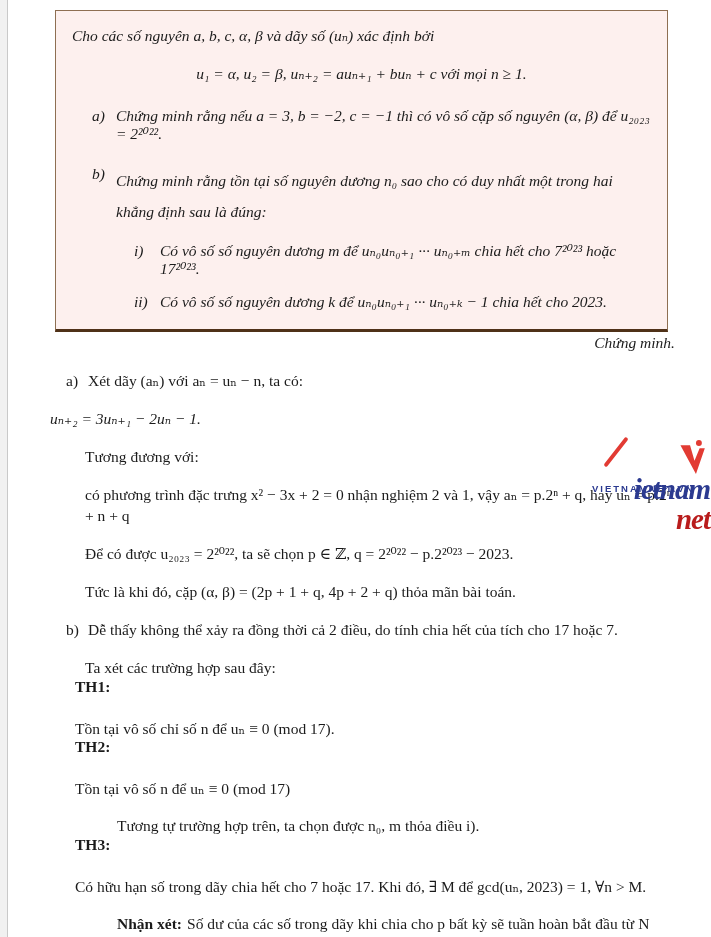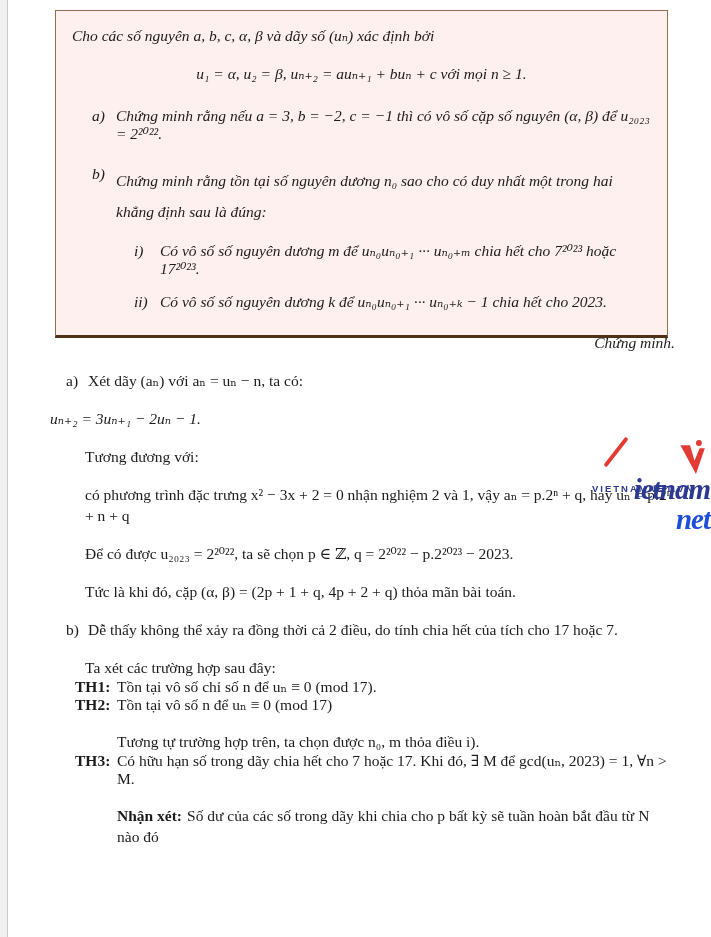--- a/index.html
+++ b/index.html
@@ -24,57 +24,57 @@
     background: #fdf0ee;
   }
   .pb-header {
     background: #8b5f38; color: #ffffff;
     font-weight: bold; font-size: 15.5px;
     padding: 3px 12px 4px 12px;
     height: 24px; line-height: 18px;
   }
   .pb-body {
     font-style: italic;
-    padding: 8px 16px 24px 16px;
+    padding: 8px 16px 18px 16px;
     border-radius: 25px;
   }
   .pb-intro { margin-top: 8px; }
   .pb-formula { text-align: center; margin-top: 20px; }
   .pb-item { display: flex; margin-top: 24px; padding-left: 20px; }
   .pb-item-label { flex: 0 0 24px; }
   .pb-item-b { margin-top: 22px; }
   .pb-item-b .pb-item-text { max-width: 552px; line-height: 31px; }
   .pb-sub { display: flex; margin-top: 15px; padding-left: 62px; }
   .pb-sub-label { flex: 0 0 26px; }
   
   .proof { position: absolute; left: 50px; top: 315px; width: 625px; }
   .proof-title { font-style: italic; margin-top: 0; text-align: right; }
   .proof p, .proof .flex-row { margin-top: 17px; line-height: 21px; }
   .flex-row { display: flex; }
   .indent1 { padding-left: 16px; }
   .indent2 { padding-left: 35px; }
   .item-label { flex: 0 0 22px; }
   .centered { text-align: left; font-style: italic; }
-  .th-row { display: flex; padding-left: 25px; }
+  .th-row { display: flex; padding-left: 25px; flex-direction: column; }
   .th-label { flex: 0 0 42px; font-weight: bold; }
   .th-detail { padding-left: 67px; }
   .wrap2 { line-height: 30px; max-width: 645px; }
   .bold { font-weight: bold; margin-right: 5px; }
   
   .watermark { position: absolute; left: 556px; top: 440px; width: 154px; height: 62px; }
   .logo-line { position: relative; display: flex; align-items: flex-end; height: 42px; flex-direction: column; }
   .logo-v { flex: 0 0 34px; height: 46px; }
   .logo-word {
     font-family: "Liberation Serif", serif;
     font-weight: bold; font-style: italic;
     font-size: 29px; line-height: 30px; letter-spacing: -1px;
     white-space: nowrap;
   }
   .logo-ietnam { color: #2b3a90; margin-left: -4px; }
-  .logo-net { color: #1d4ed8; margin-left: 9px; }
+  .logo-net { color: #b91c1c; margin-left: 9px; }
   .logo-slash {
     position: absolute; left: 58px; top: -6px; width: 4px; height: 36px;
     background: #e23b33; transform: rotate(38deg); border-radius: 2px;
   }
   .logo-sub {
     margin-top: 1px; padding-left: 36px;
     font-family: "Liberation Sans", "DejaVu Sans", sans-serif;
     font-weight: bold; font-size: 9.5px; letter-spacing: 2px;
     color: #2b3a90;
   }

